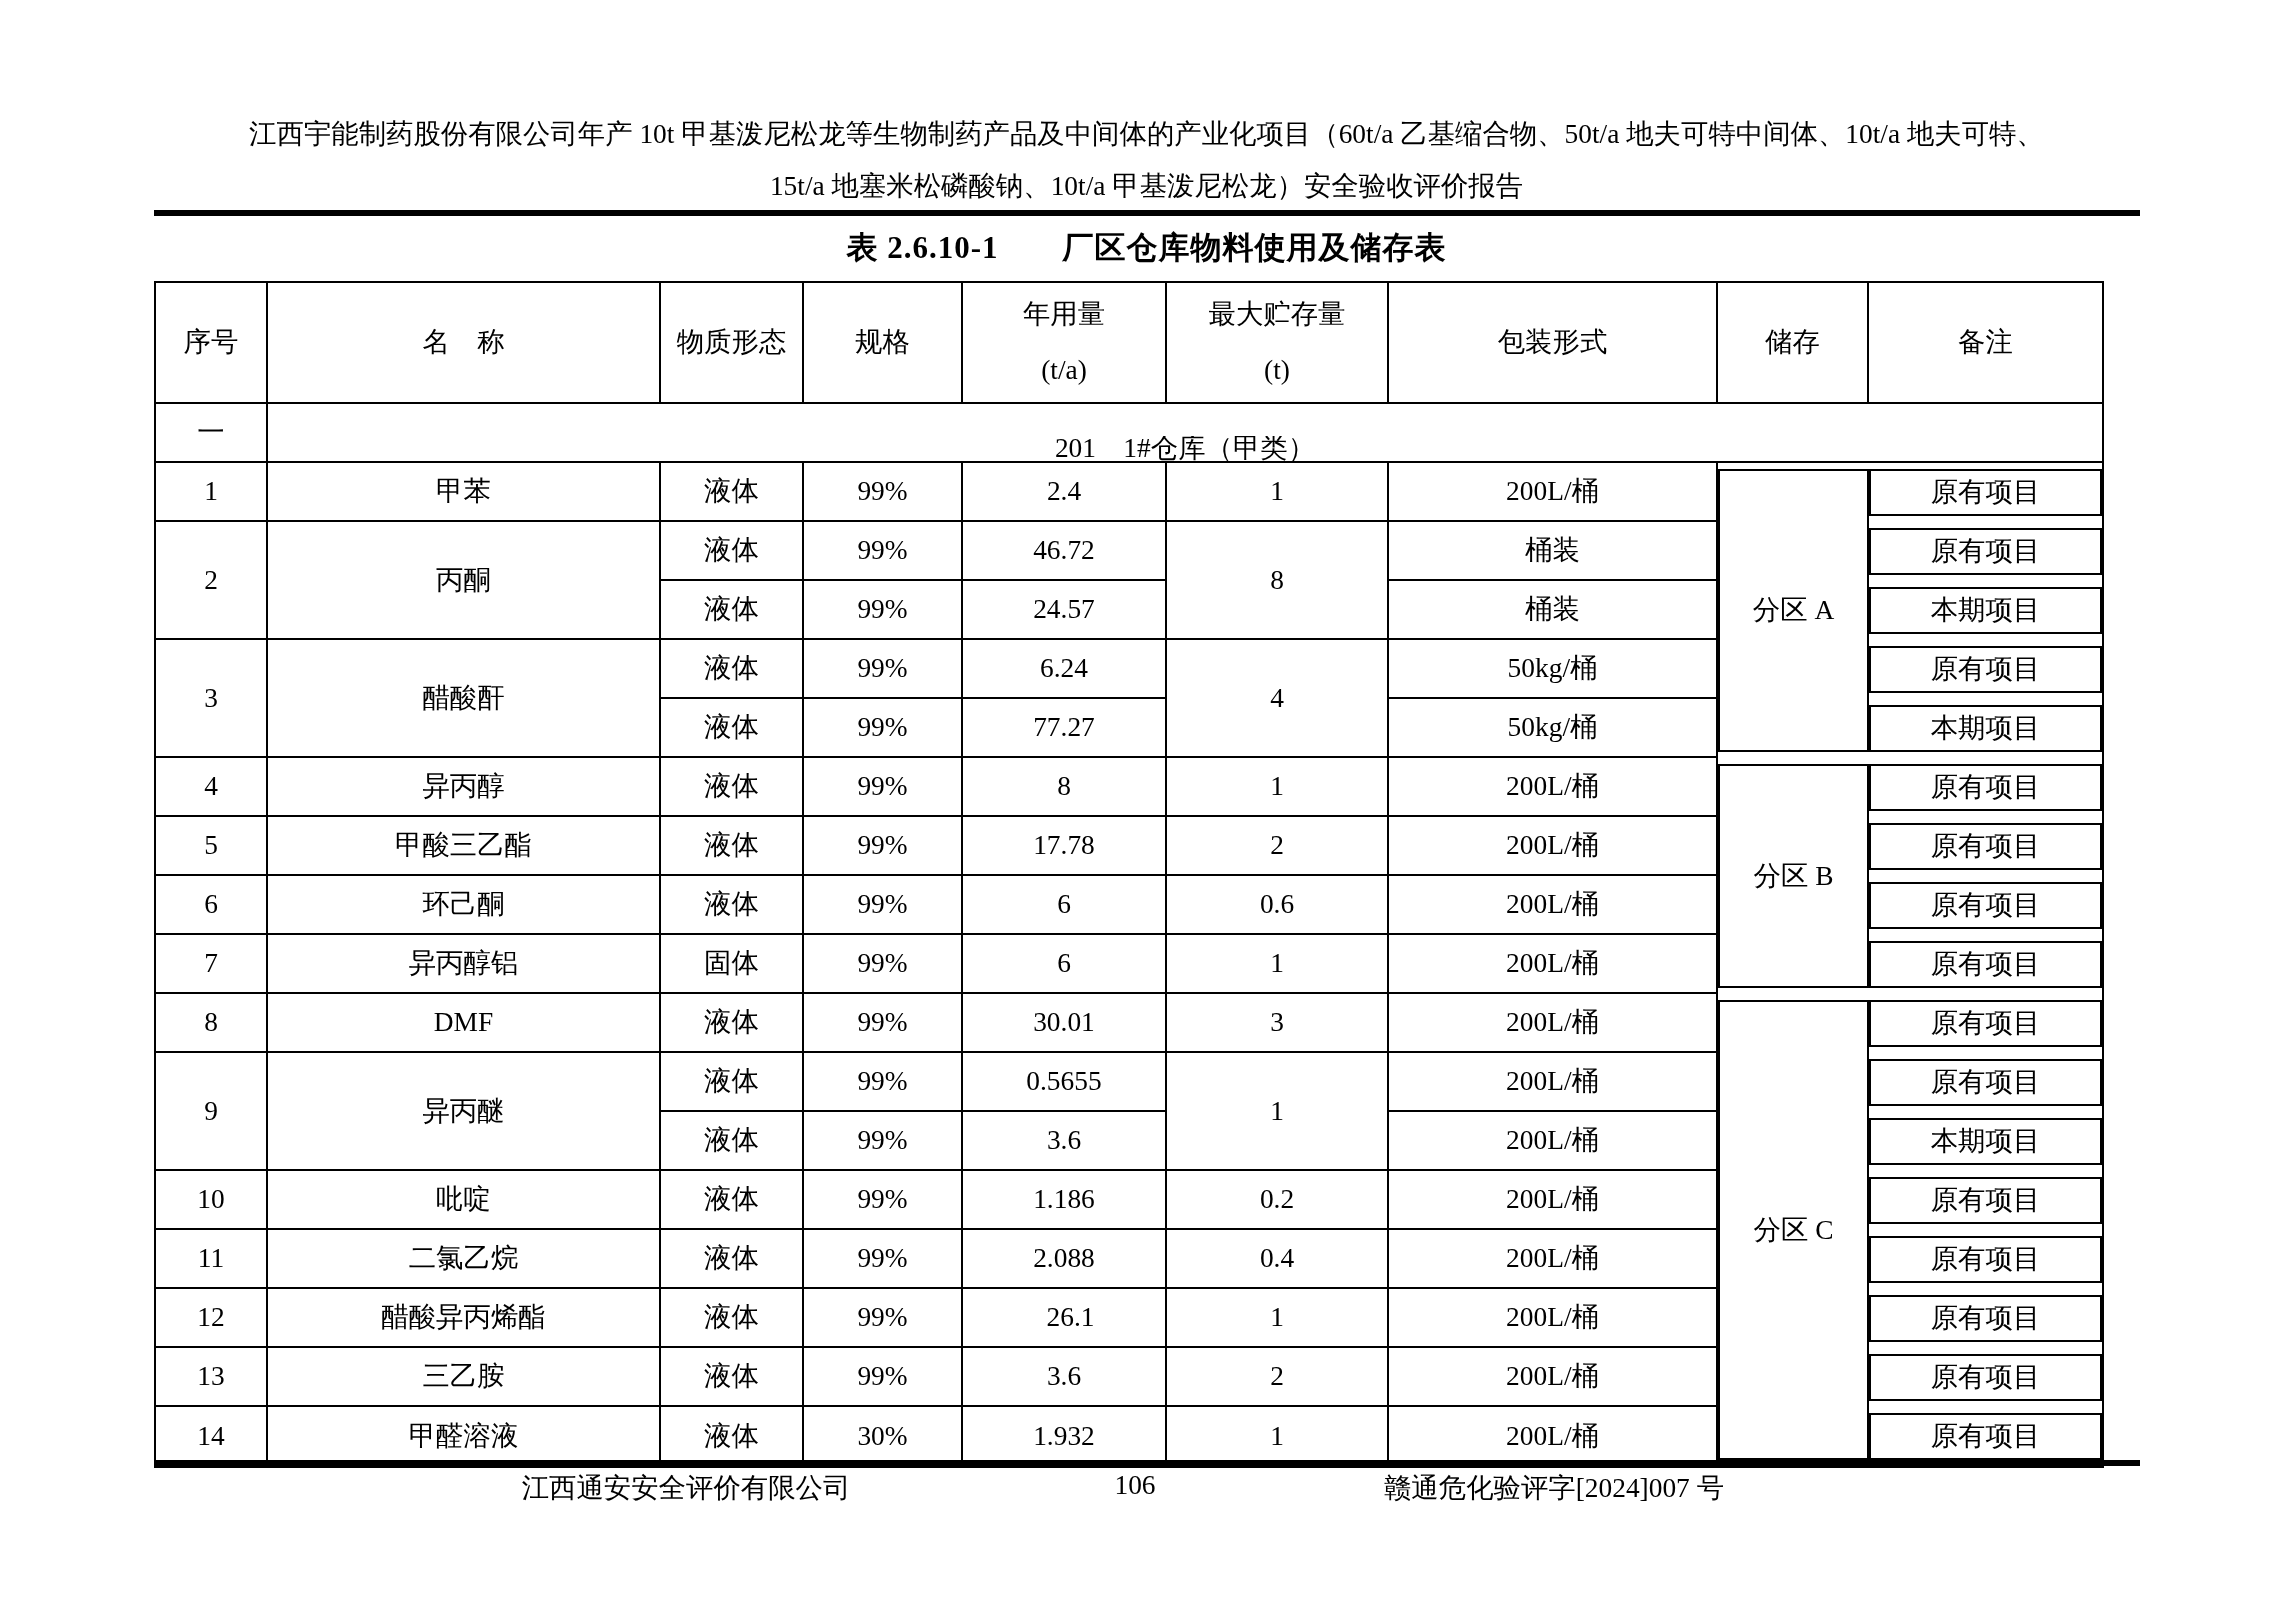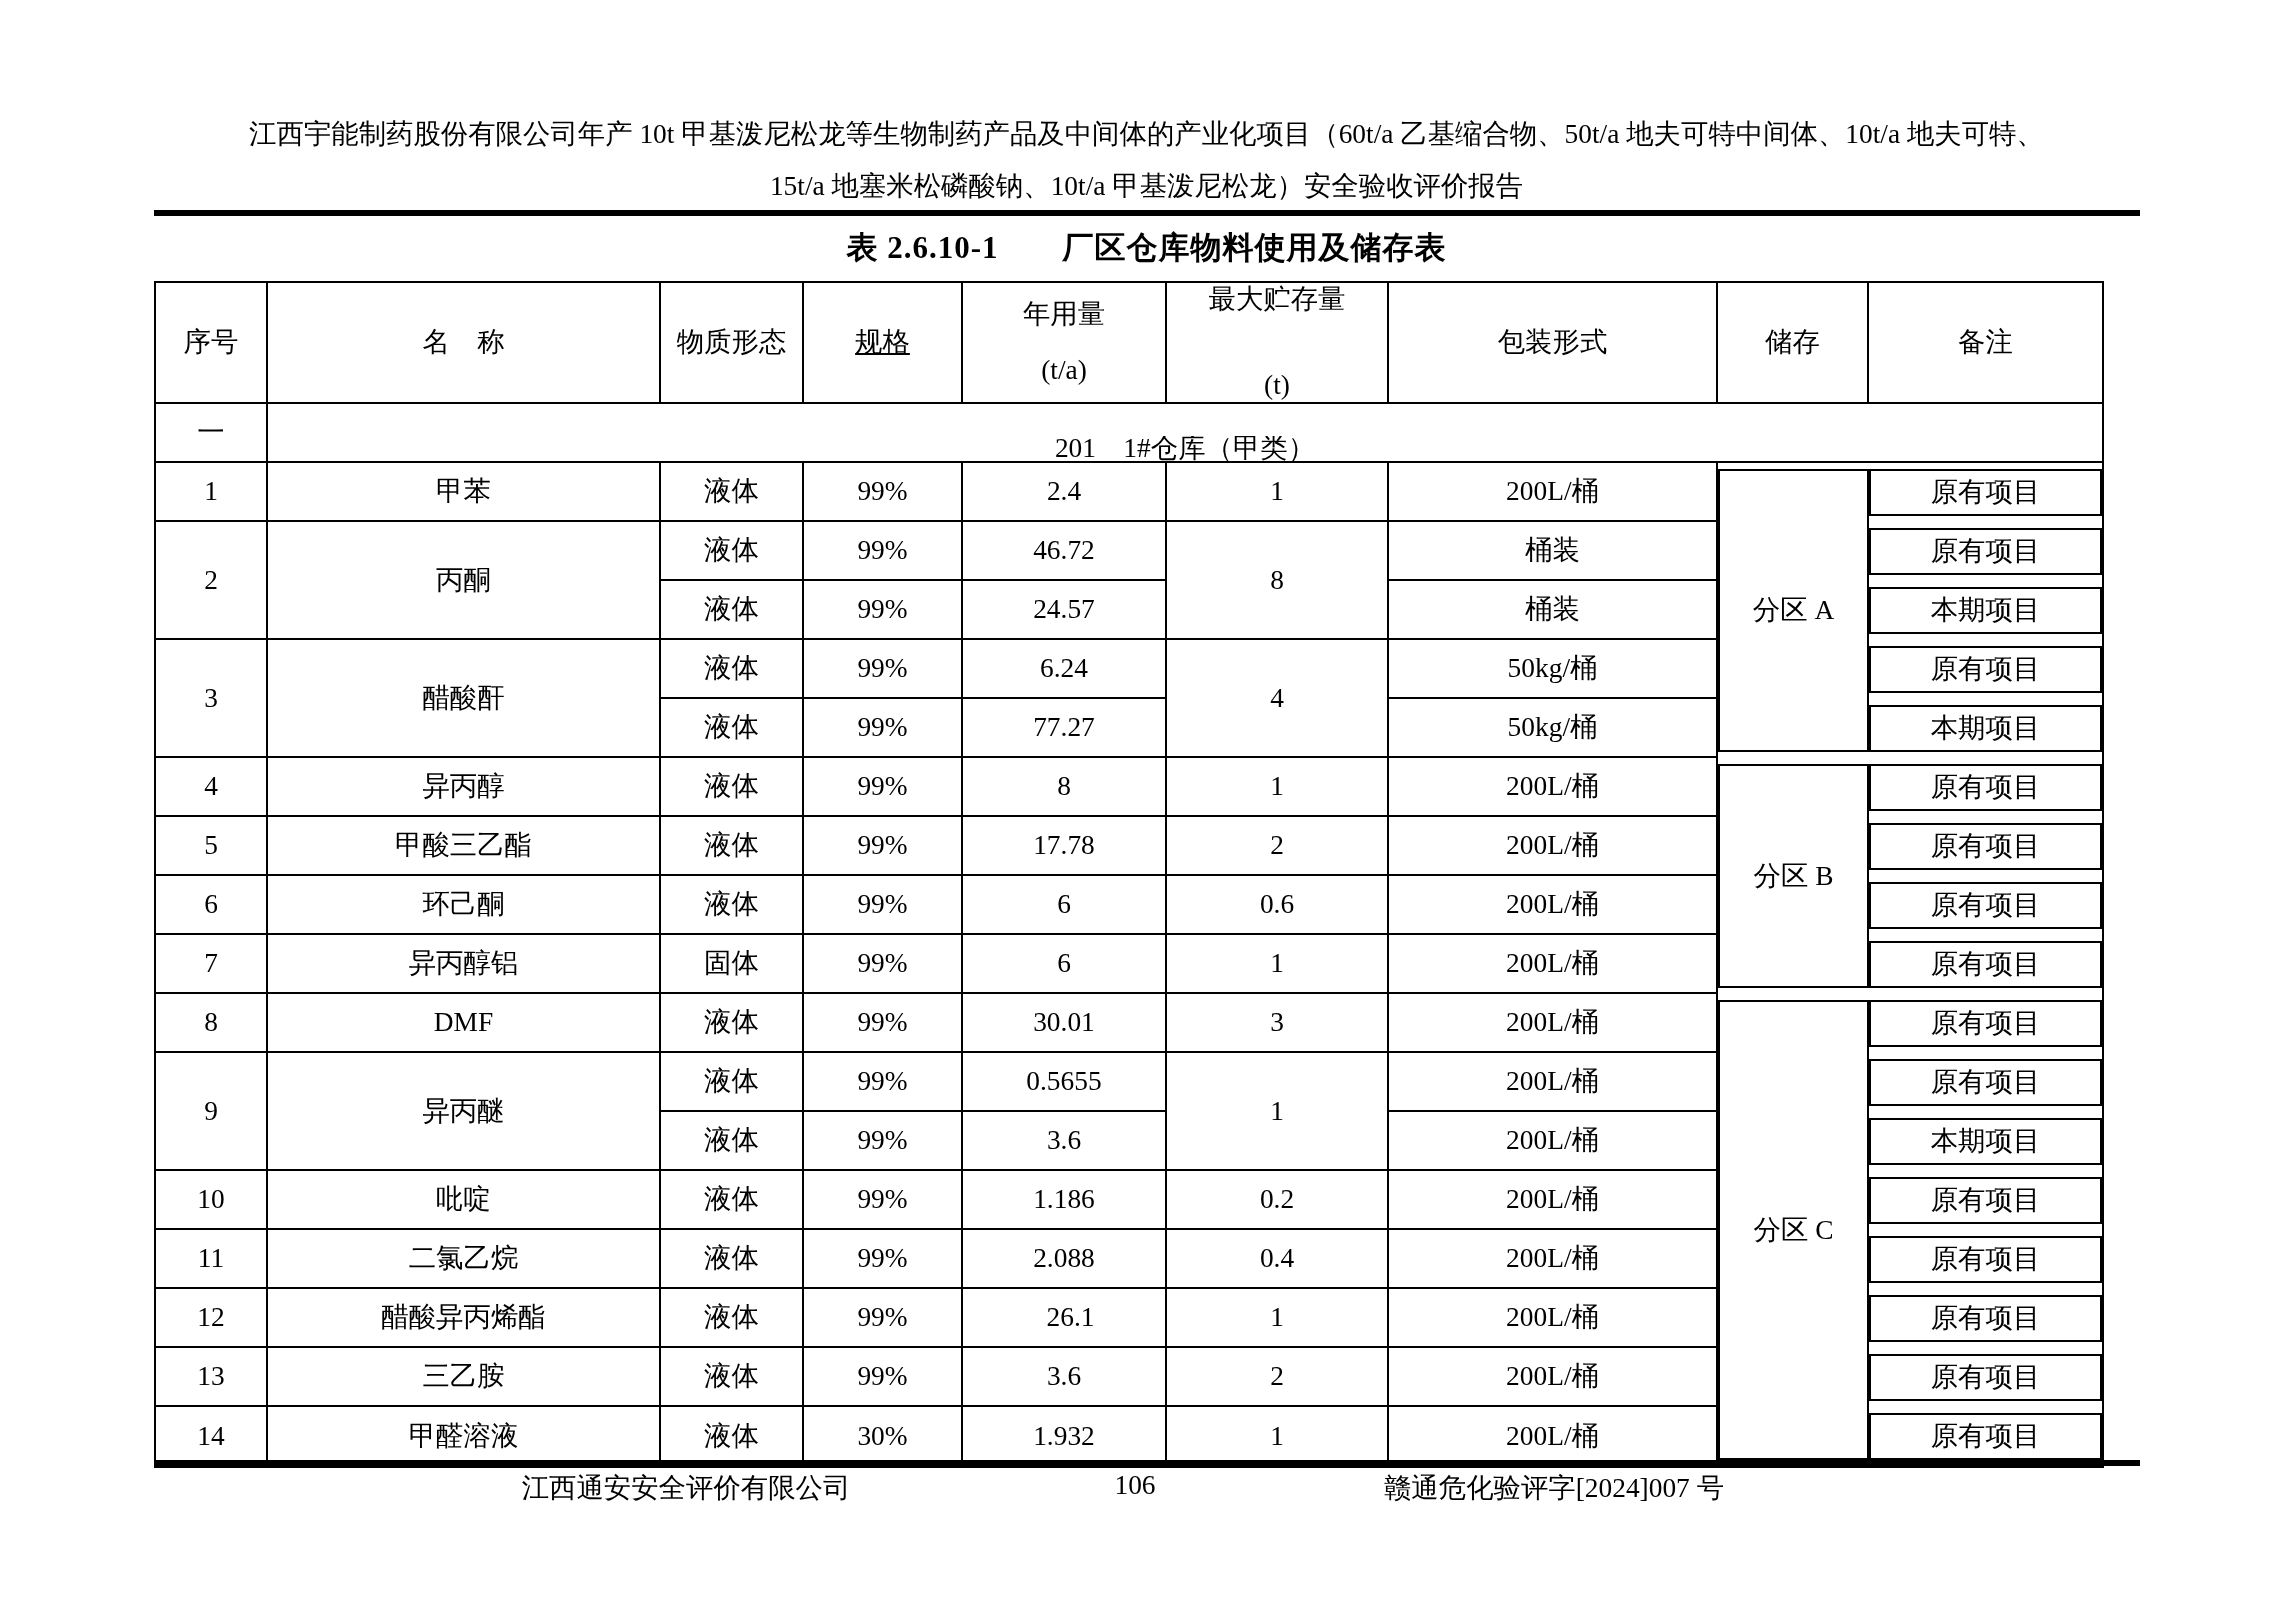--- a/index.html
+++ b/index.html
@@ -66,26 +66,26 @@
   <div class="hdrline hdrline1">江西宇能制药股份有限公司年产 10t 甲基泼尼松龙等生物制药产品及中间体的产业化项目（60t/a 乙基缩合物、50t/a 地夫可特中间体、10t/a 地夫可特、</div>
   <div class="hdrline hdrline2">15t/a 地塞米松磷酸钠、10t/a 甲基泼尼松龙）安全验收评价报告</div>
   <div class="rule rule-top"></div>
 
   <div class="tbl-title">表 2.6.10-1　　厂区仓库物料使用及储存表</div>
 
   <div id="grid">
       <div class="cell hdr" style="grid-area: 1 / 1 / span 1 / span 1;">序号</div>
       <div class="cell hdr" style="grid-area: 1 / 2 / span 1 / span 1;">名　称</div>
       <div class="cell hdr" style="grid-area: 1 / 3 / span 1 / span 1;">物质形态</div>
-      <div class="cell hdr" style="grid-area: 1 / 4 / span 1 / span 1; text-decoration: underline;">规格</div>
+      <div class="cell hdr" style="grid-area: 1 / 4 / span 1 / span 1;">规格</div>
       <div class="cell hdr two-line" style="grid-area: 1 / 5 / span 1 / span 1;">
         <div>年用量</div>
         <div class="sub">(t/a)</div>
       </div>
-      <div class="cell hdr two-line" style="grid-area: 1 / 6 / span 1 / span 1; justify-content: space-between;">
+      <div class="cell hdr two-line" style="grid-area: 1 / 6 / span 1 / span 1;">
         <div>最大贮存量</div>
         <div class="sub">(t)</div>
       </div>
       <div class="cell hdr" style="grid-area: 1 / 7 / span 1 / span 1;">包装形式</div>
       <div class="cell hdr" style="grid-area: 1 / 8 / span 1 / span 1;">储存</div>
       <div class="cell hdr last-col" style="grid-area: 1 / 9 / span 1 / span 1;">备注</div>
       <div class="cell" style="grid-area: 2 / 1 / span 1 / span 1;">一</div>
       <div class="cell last-col" style="grid-area: 2 / 2 / span 1 / span 8; margin-top: 32px;">201　1#仓库（甲类）</div>
       <div class="cell" style="grid-area: 3 / 1 / span 1 / span 1;">1</div>
       <div class="cell" style="grid-area: 3 / 2 / span 1 / span 1;">甲苯</div>

